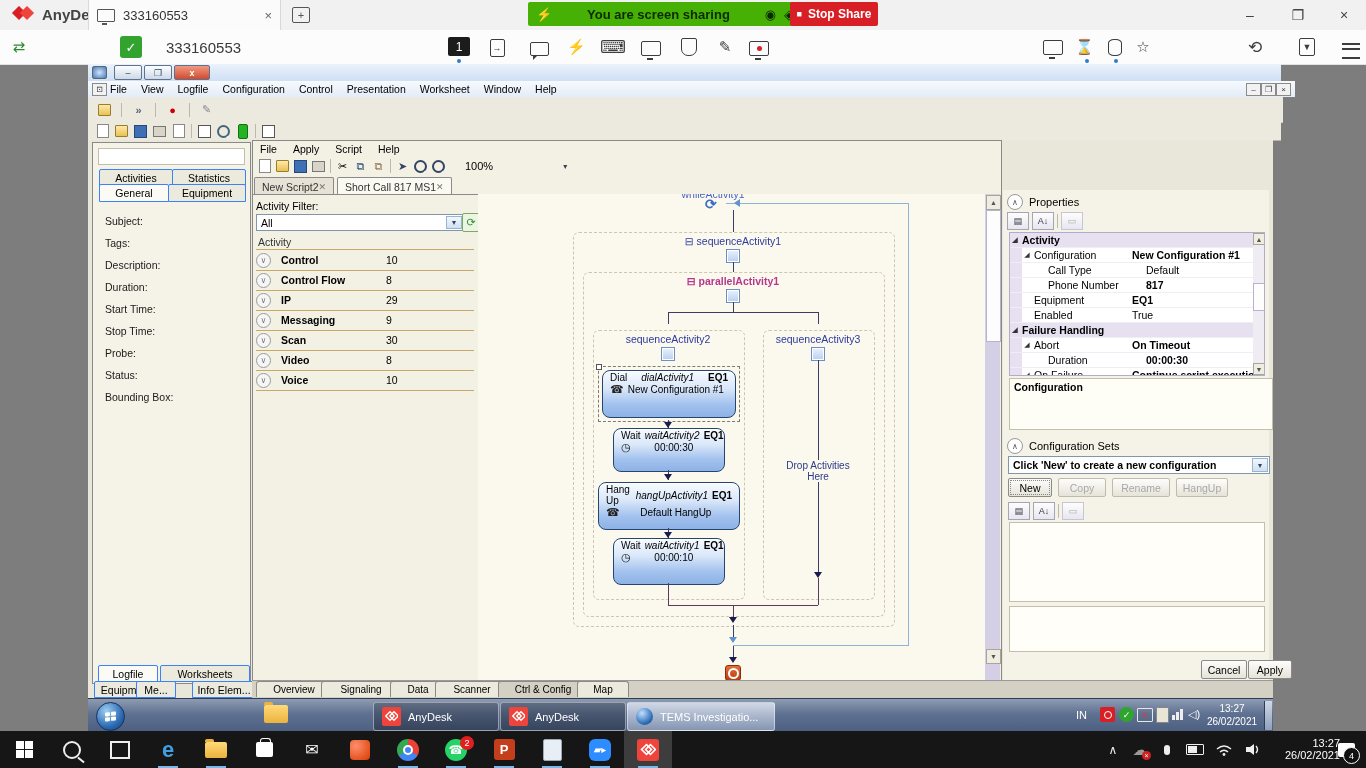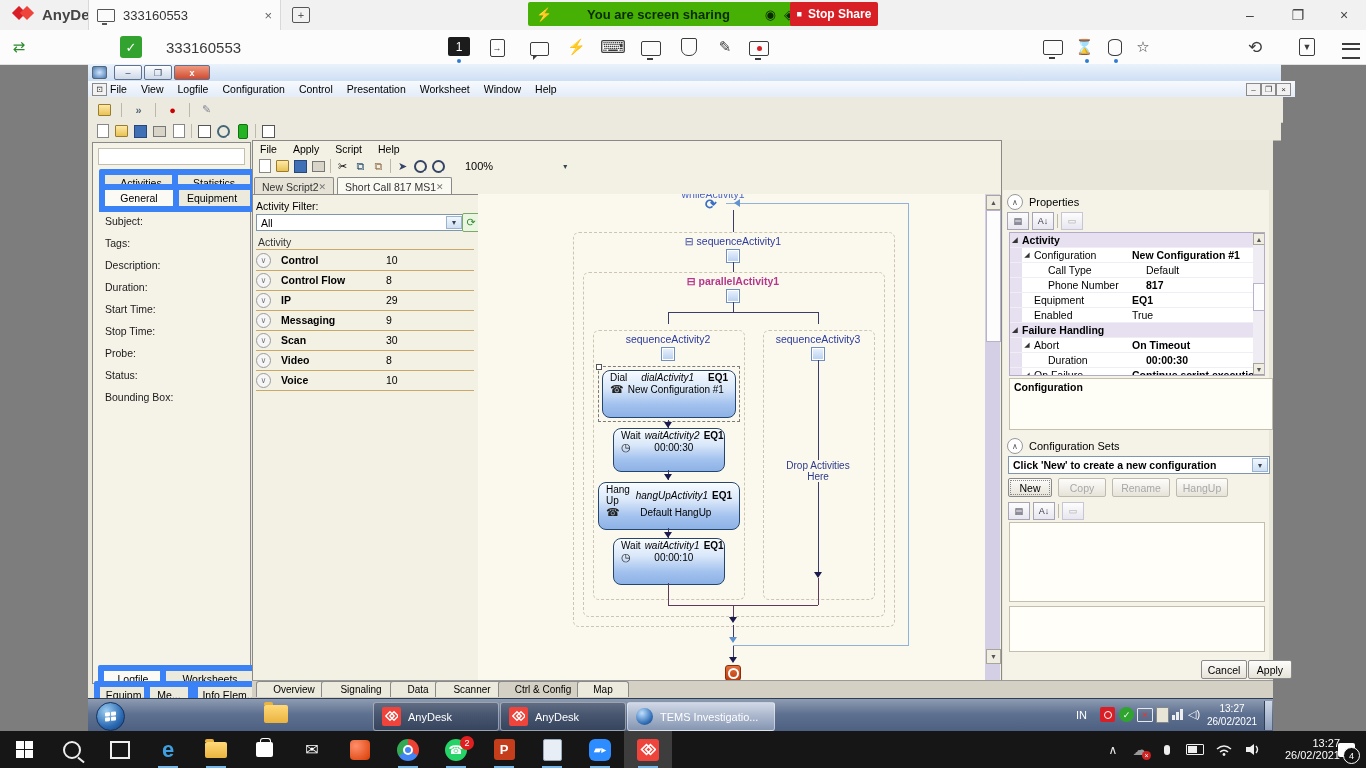--- a/index.html
+++ b/index.html
@@ -60,21 +60,21 @@
   .mini{width:13px;height:13px;display:flex;align-items:center;justify-content:center;font-size:11px;}
   .pgic{width:10px;height:12px;background:#fff;border:1px solid #888;}
   .foldic{width:13px;height:10px;background:linear-gradient(#ffe9a8,#e8c254);border:1px solid #9a7c2e;border-radius:1px;}
   .dskic{width:12px;height:11px;background:#3f6fb5;border:1px solid #27477a;}
   .prnic{width:13px;height:9px;background:#d8d5c8;border:1px solid #777;}
   .grnic{width:8px;height:13px;background:#23b323;border:1px solid #127112;border-radius:2px;}
   .winic{width:13px;height:11px;border:1px solid #555;background:#fff;}
 
   .panel{background:#f5f2e8;border:1px solid #898989;}
   .fieldlab{font-size:10.5px;color:#1a1a1a;}
-  .ltab{border:6px solid #3b82f6;background:#ece9dd;display:flex;align-items:center;justify-content:center;
+  .ltab{border:1px solid #3b82f6;background:#ece9dd;display:flex;align-items:center;justify-content:center;
         font-size:10.5px;border-radius:2px 2px 0 0;}
   .ltab.sel{background:#fbfaf4;}
 
   
   .d-menu{display:flex;gap:16px;font-size:10.5px;align-items:center;}
   .d-tab{border:1px solid #8a8a8a;border-bottom:none;background:#e6e3d6;display:flex;align-items:center;
          padding:0 7px;font-size:10.5px;height:17px;border-radius:2px 2px 0 0;color:#333;}
   .d-tab.sel{background:#fbfaf2;}
   .combo{background:#fff;border:1px solid #7f96ac;height:15px;display:flex;align-items:center;
          font-size:10.5px;padding-left:4px;position:relative;}
@@ -345,21 +345,21 @@
       <span class="ab fieldlab" style="left:12px;top:138px">Duration:</span>
       <span class="ab fieldlab" style="left:12px;top:160px">Start Time:</span>
       <span class="ab fieldlab" style="left:12px;top:182px">Stop Time:</span>
       <span class="ab fieldlab" style="left:12px;top:204px">Probe:</span>
       <span class="ab fieldlab" style="left:12px;top:226px">Status:</span>
       <span class="ab fieldlab" style="left:12px;top:248px">Bounding Box:</span>
     </div>
     <div class="ab ltab sel" style="left:10px;top:601px;width:58px;height:15px">Logfile</div>
     <div class="ab ltab" style="left:72px;top:601px;width:88px;height:15px">Worksheets</div>
     <div class="ab ltab" style="left:6px;top:617px;width:56px;height:15px">Equipm...</div>
-    <div class="ab ltab" style="left:56px;top:617px;width:38px;height:15px">Me...</div>
+    <div class="ab ltab" style="left:48px;top:617px;width:38px;height:15px">Me...</div>
     <div class="ab ltab" style="left:104px;top:617px;width:62px;height:15px">Info Elem...</div>
 
     <div class="ab panel" style="left:164px;top:76px;width:748px;height:540px;background:#f3f0e4"></div>
     <div class="ab d-menu" style="left:172px;top:79px">
       <span>File</span>
       <span>Apply</span>
       <span>Script</span>
       <span>Help</span>
     </div>
     <div class="ab row" style="left:170px;top:95px;gap:5px">

